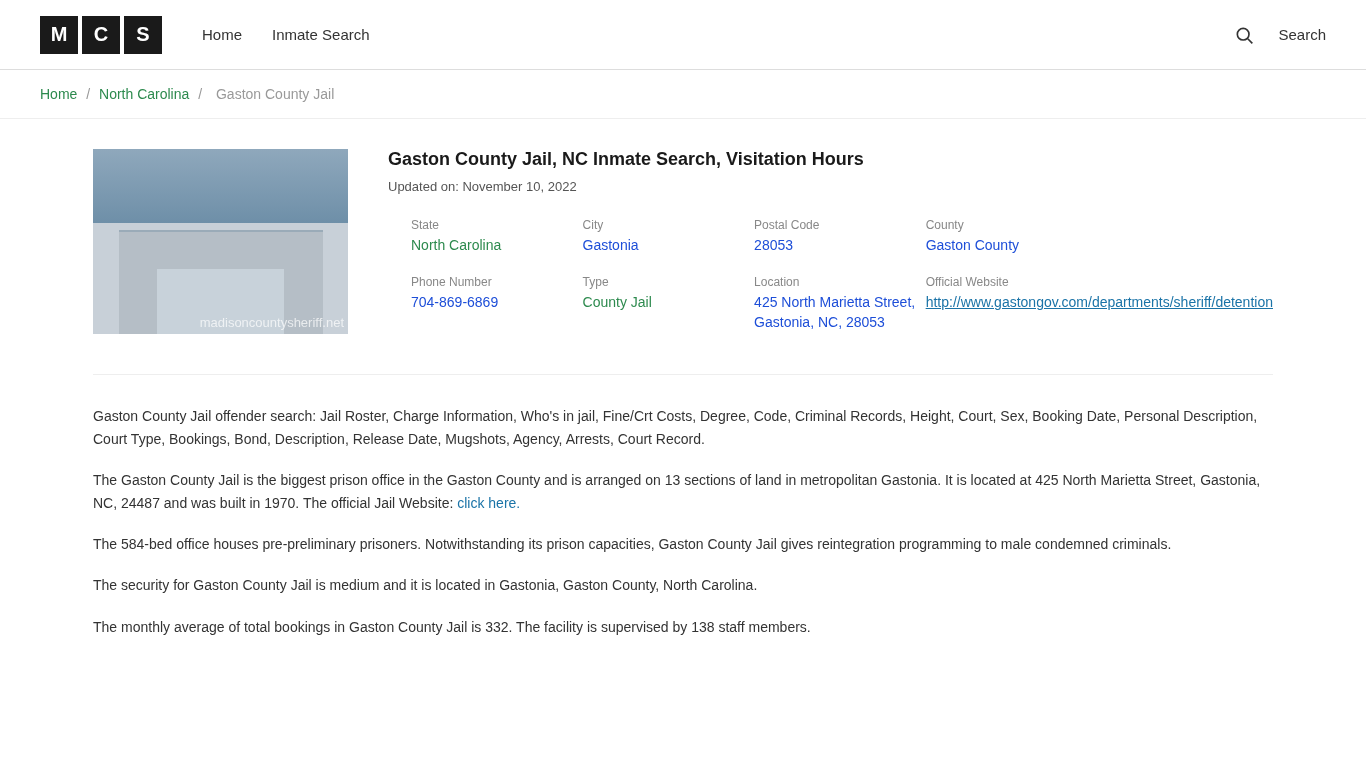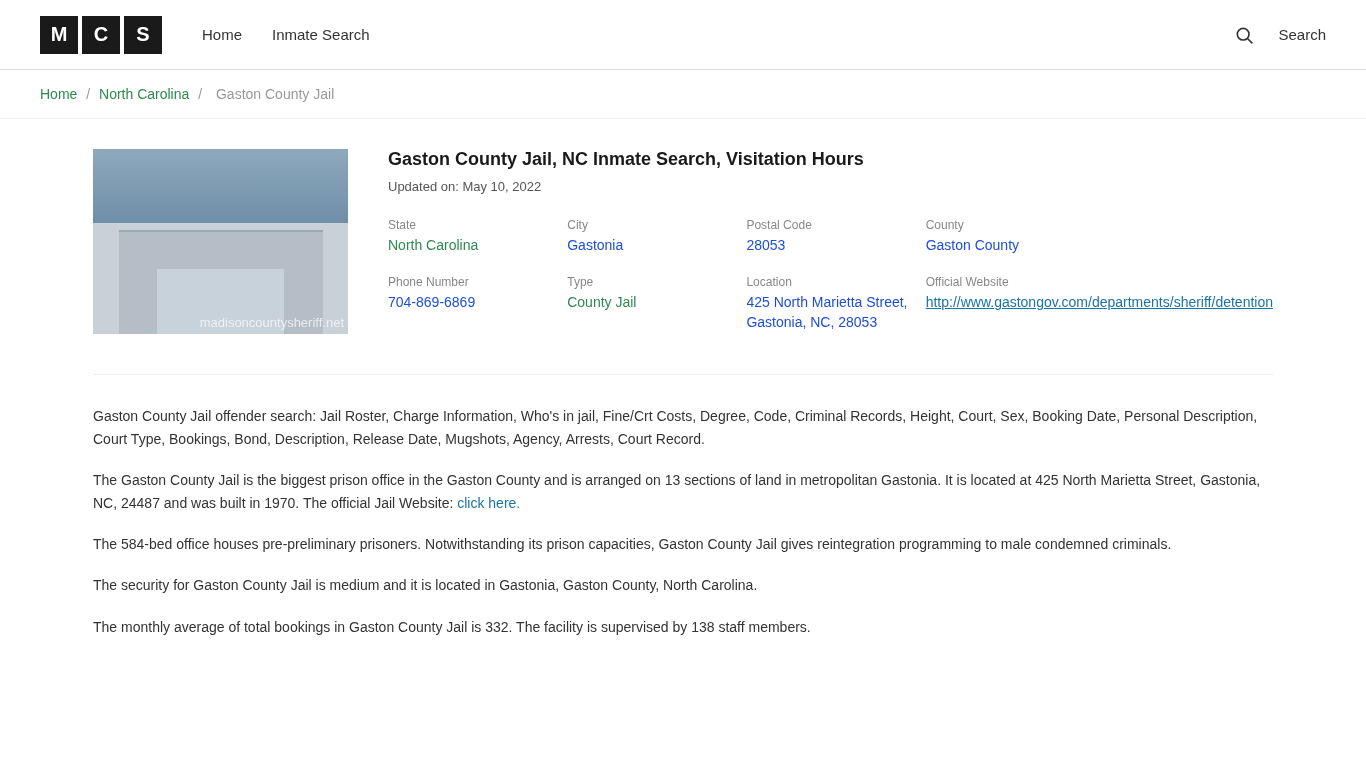--- a/index.html
+++ b/index.html
@@ -142,20 +142,21 @@
     .updated-text {
       font-size: 13px;
       color: #555;
       margin-bottom: 24px;
     }
 
     .info-grid {
       display: grid;
       grid-template-columns: 1fr 1fr 1fr 1fr;
       gap: 20px 10px;
+      margin-left: 23px;
     }
 
     .info-cell {
       display: flex;
       flex-direction: column;
       gap: 4px;
     }
 
     .info-label {
       font-size: 12px;
@@ -230,21 +231,21 @@
 <div class="main">
   <div class="facility-section">
 
     <div class="facility-image">
       <div class="building-bg"></div>
       <span class="img-watermark">madisoncountysheriff.net</span>
     </div>
 
     <div class="facility-info">
       <h1 class="facility-title">Gaston County Jail, NC Inmate Search, Visitation Hours</h1>
-      <div class="updated-text">Updated on: May 10, 2022</div>
+      <div class="updated-text">Updated on: November 10, 2022</div>
 
       <div class="info-grid">
 
         <div class="info-cell">
           <span class="info-label">State</span>
           <a class="info-value link" href="#">North Carolina</a>
         </div>
 
         <div class="info-cell">
           <span class="info-label">City</span>

